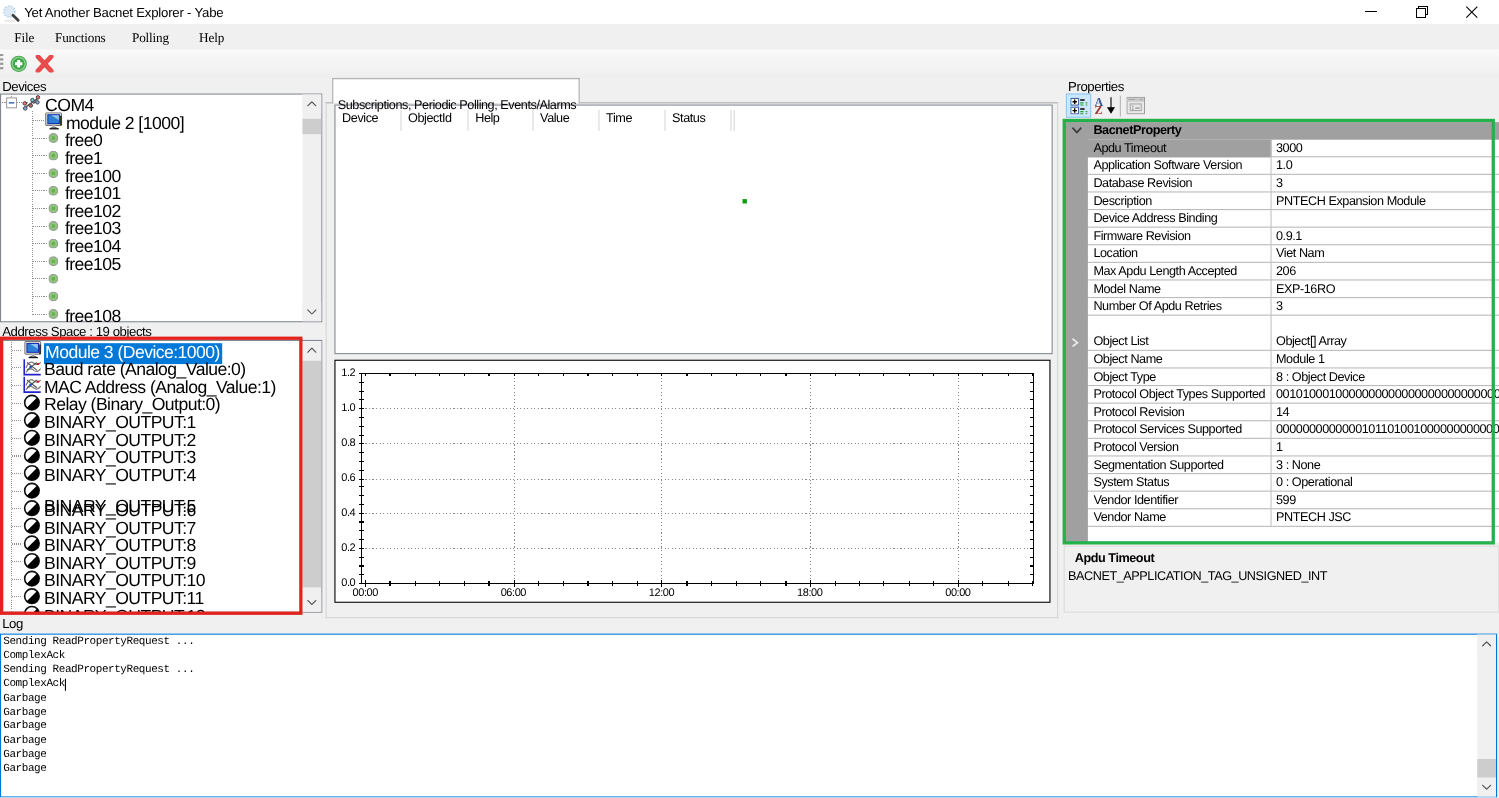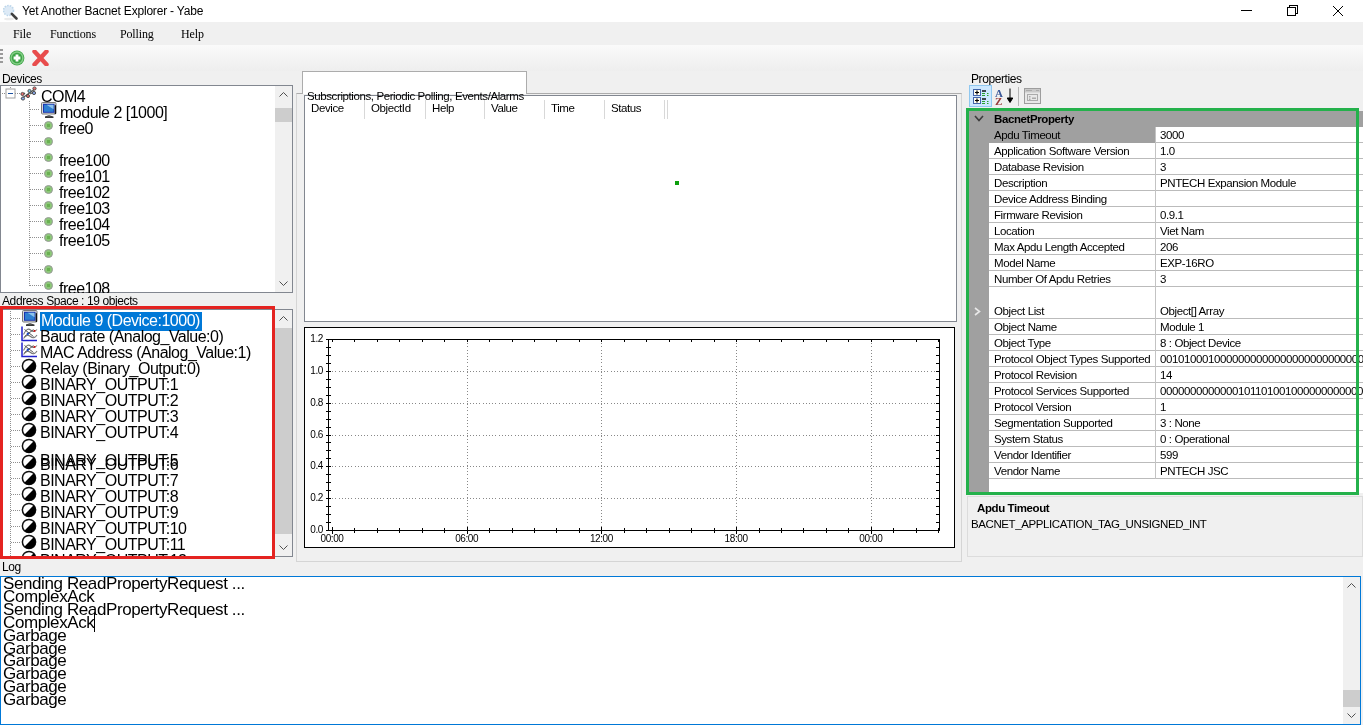--- a/index.html
+++ b/index.html
@@ -45,21 +45,21 @@
 #prop-grid { left:967px; top:111px; width:396px; height:382px; background:#fff; overflow:hidden; }
 .prow { position:absolute; left:1px; width:430px; height:16px; border-bottom:1px solid #bbbbbb; }
 .prow .pl { position:absolute; left:26px; top:2px; font-size:11.5px; white-space:nowrap; width:161px; overflow:hidden; }
 .prow .pv { position:absolute; left:192px; top:2px; font-size:11.5px; white-space:nowrap; }
 #gutter { position:absolute; left:0; top:0; width:22px; height:382px; background:#a0a0a0; z-index:1; }
 #colsep { position:absolute; left:188px; top:16px; width:1px; height:352px; background:#c3c3c3; }
 #helppane { left:967px; top:496px; width:396px; height:61px; background:#f0f0f0; border:1px solid #dcdcdc; }
 
 #log-label { left:2px; top:560px; font-size:12px; }
 #logbox { left:0px; top:576px; width:1361px; height:149px; background:#fff; border:1px solid #0078d7; z-index:2; }
-#logtext { position:absolute; left:2px; top:1px; font-size:17px; line-height:12.9px; }
+#logtext { position:absolute; left:2px; top:1px; font-size:10px; line-height:12.9px;font-family:Liberation Mono, monospace; }
 </style>
 </head>
 <body>
 
 <div class="abs" id="titlebar"></div>
 <div class="abs" id="title-text">Yet Another Bacnet Explorer - Yabe</div>
 <svg class="abs" style="left:3px;top:3px" width="17" height="18" viewBox="0 0 17 18">
   <circle cx="5.5" cy="7.5" r="5" fill="#ddeaf6" stroke="#bcd6ea" stroke-width="1.6" stroke-dasharray="1.5 1.2"></circle>
   <line x1="8.8" y1="10.8" x2="13.5" y2="15.5" stroke="#404040" stroke-width="2.6" stroke-linecap="round"></line>
   <ellipse cx="6" cy="16" rx="5" ry="1.3" fill="#ebebeb"></ellipse>
@@ -127,20 +127,23 @@
   </svg>
   <div class="trow" style="top:1px">
       <span class="lbl" style="left:41px">COM4</span>
     </div>
   <div class="trow" style="top:17px">
       <span class="lbl" style="left:60px">module 2 [1000]</span>
     </div>
   <div class="trow" style="top:33px">
       <span class="lbl" style="left:59px">free0</span>
     </div>
+  <div class="trow" style="top:49px">
+      <span class="lbl" style="left:59px">free1</span>
+    </div>
   <div class="trow" style="top:65px">
       <span class="lbl" style="left:59px">free100</span>
     </div>
   <div class="trow" style="top:81px">
       <span class="lbl" style="left:59px">free101</span>
     </div>
   <div class="trow" style="top:97px">
       <span class="lbl" style="left:59px">free102</span>
     </div>
   <div class="trow" style="top:113px">
@@ -256,21 +259,21 @@
       <line x1="10.5" y1="137.5" x2="21" y2="137.5"></line>
       <line x1="10.5" y1="153.5" x2="21" y2="153.5"></line>
       <line x1="10.5" y1="169.5" x2="21" y2="169.5"></line>
       <line x1="10.5" y1="185.5" x2="21" y2="185.5"></line>
       <line x1="10.5" y1="201.5" x2="21" y2="201.5"></line>
       <line x1="10.5" y1="217.5" x2="21" y2="217.5"></line>
       <line x1="10.5" y1="233.5" x2="21" y2="233.5"></line>
     </g>
   </svg>
   <div class="trow" style="top:1px">
-      <span class="lbl" style="left:41px;background:#0078d7;color:#fff;padding:0 2px 1px 1px;margin-left:-1px">Module 9 (Device:1000)</span>
+      <span class="lbl" style="left:41px;background:#0078d7;color:#fff;padding:0 2px 1px 1px;margin-left:-1px">Module 3 (Device:1000)</span>
     </div>
   <div class="trow" style="top:17px">
       <span class="lbl" style="left:40px">Baud rate (Analog_Value:0)</span>
     </div>
   <div class="trow" style="top:33px">
       <span class="lbl" style="left:40px">MAC Address (Analog_Value:1)</span>
     </div>
   <div class="trow" style="top:49px">
       <span class="lbl" style="left:40px">Relay (Binary_Output:0)</span>
     </div>

